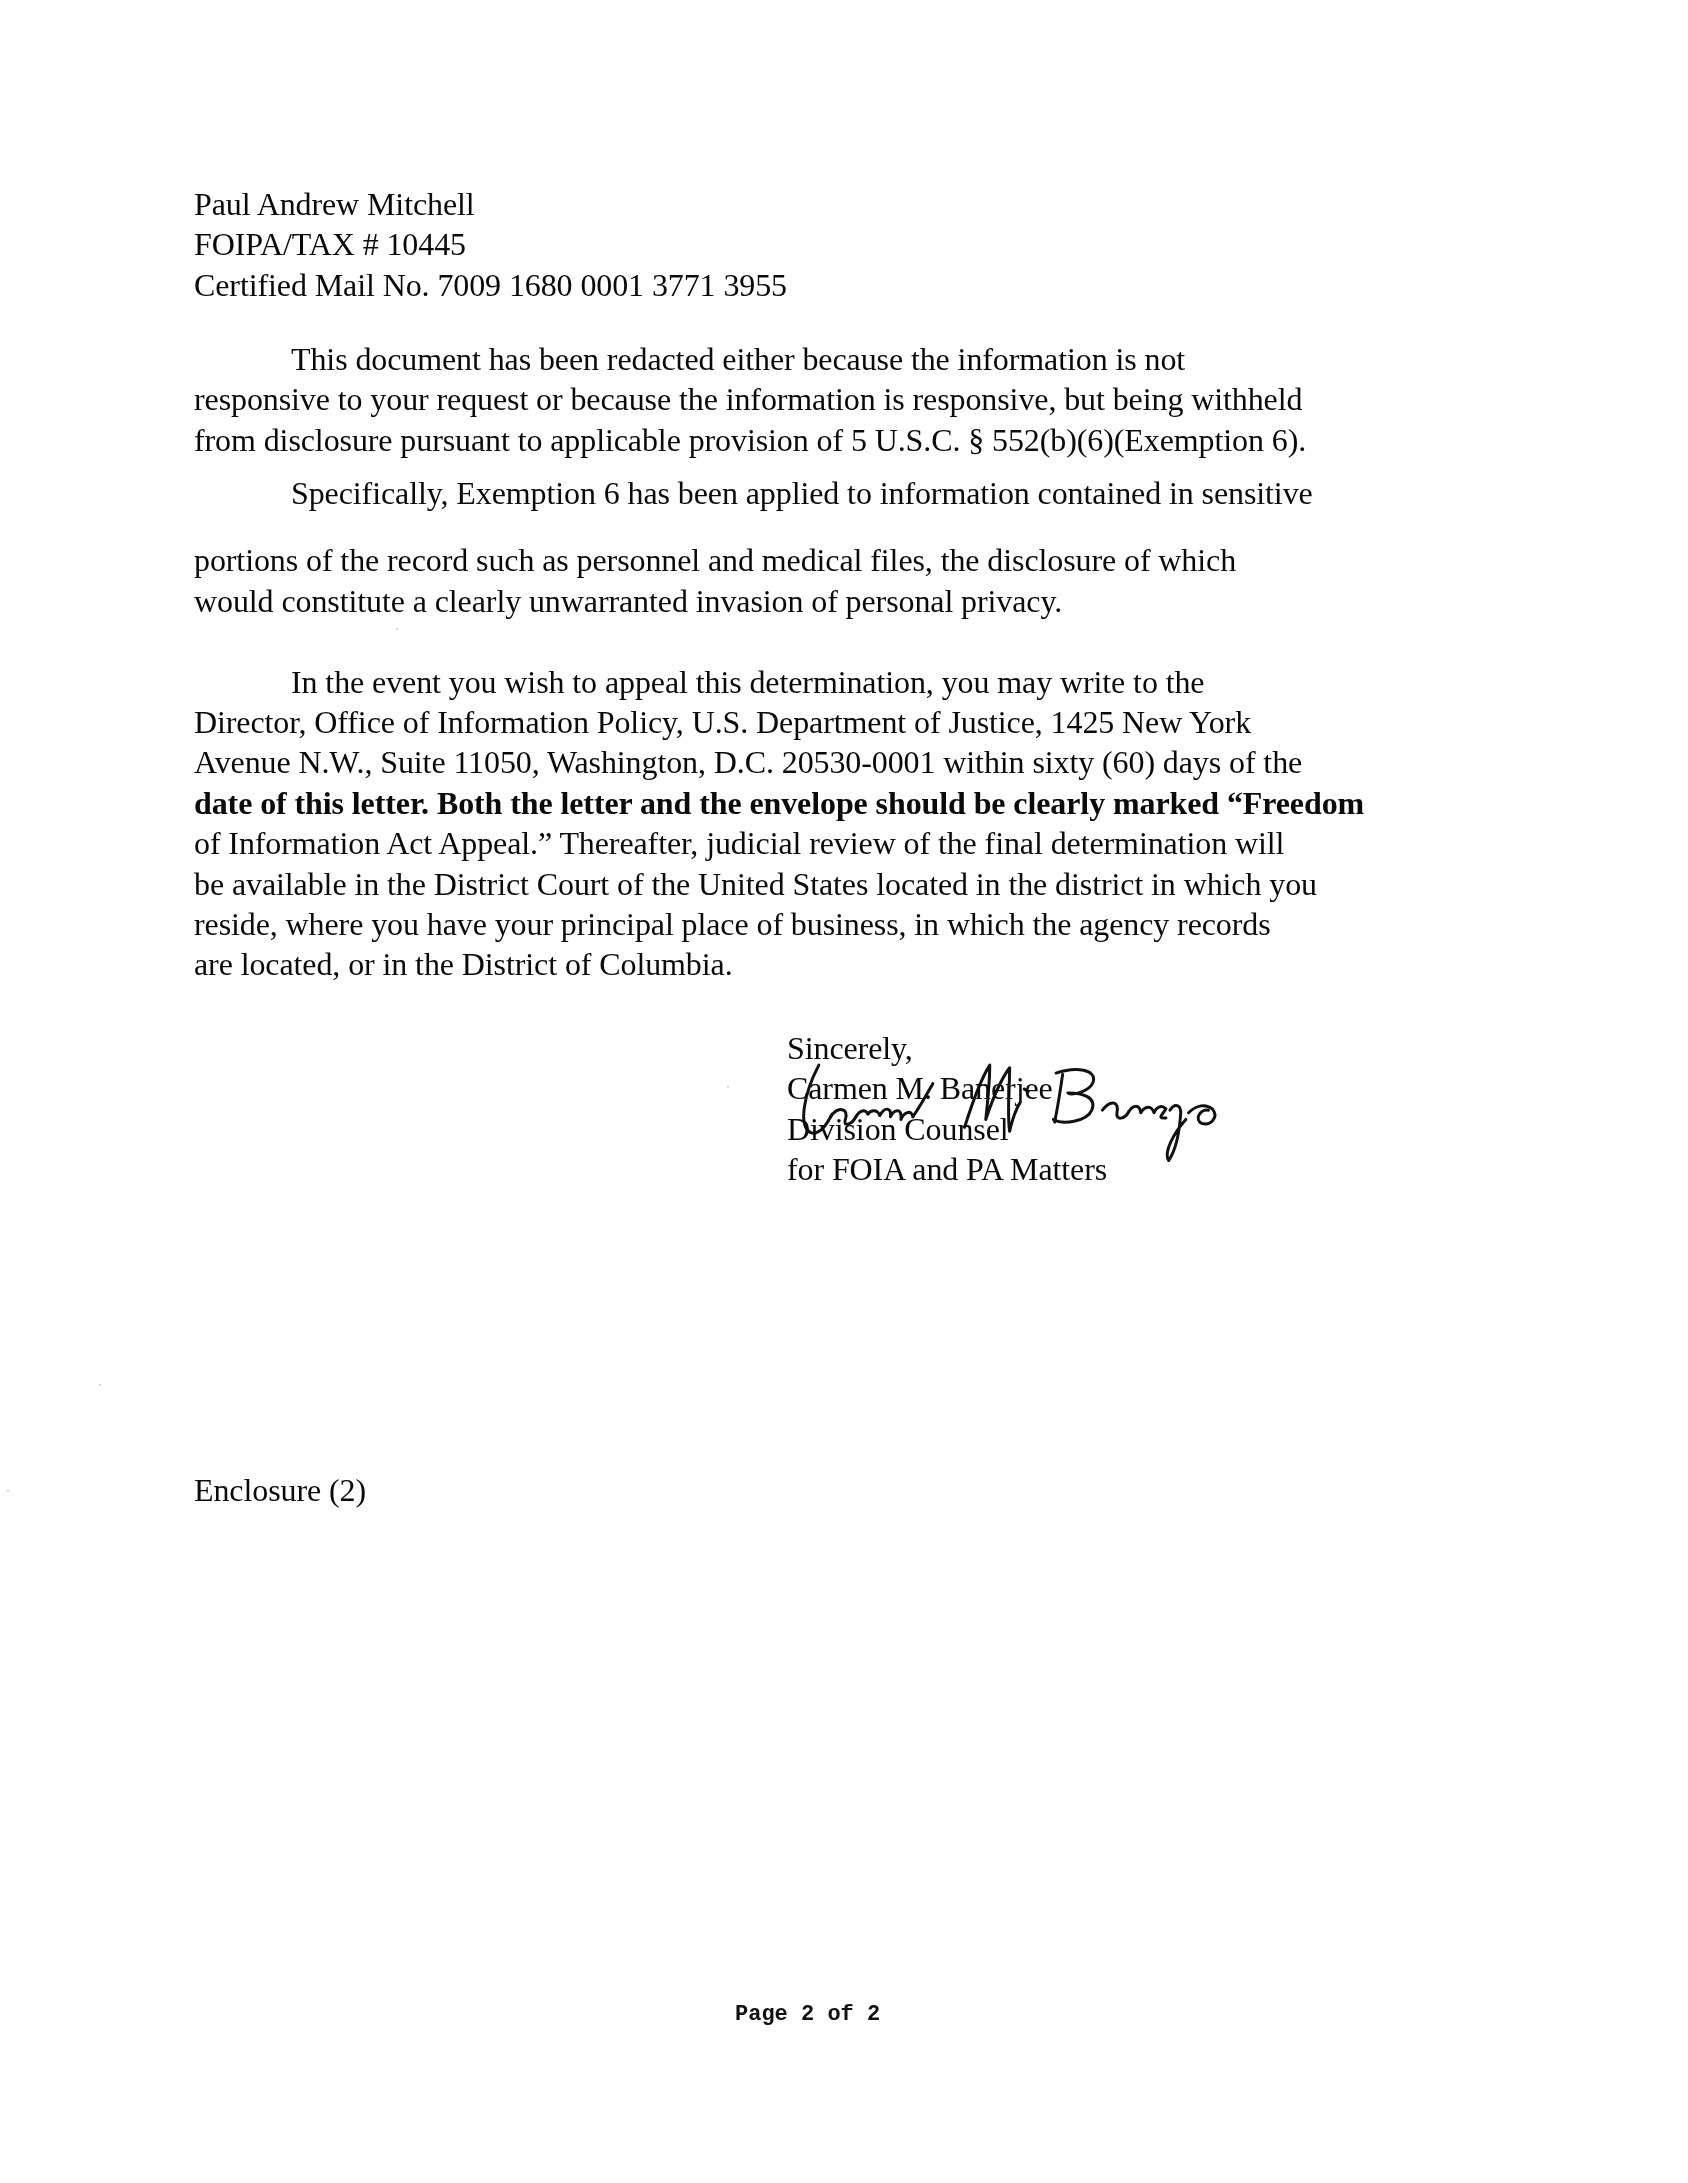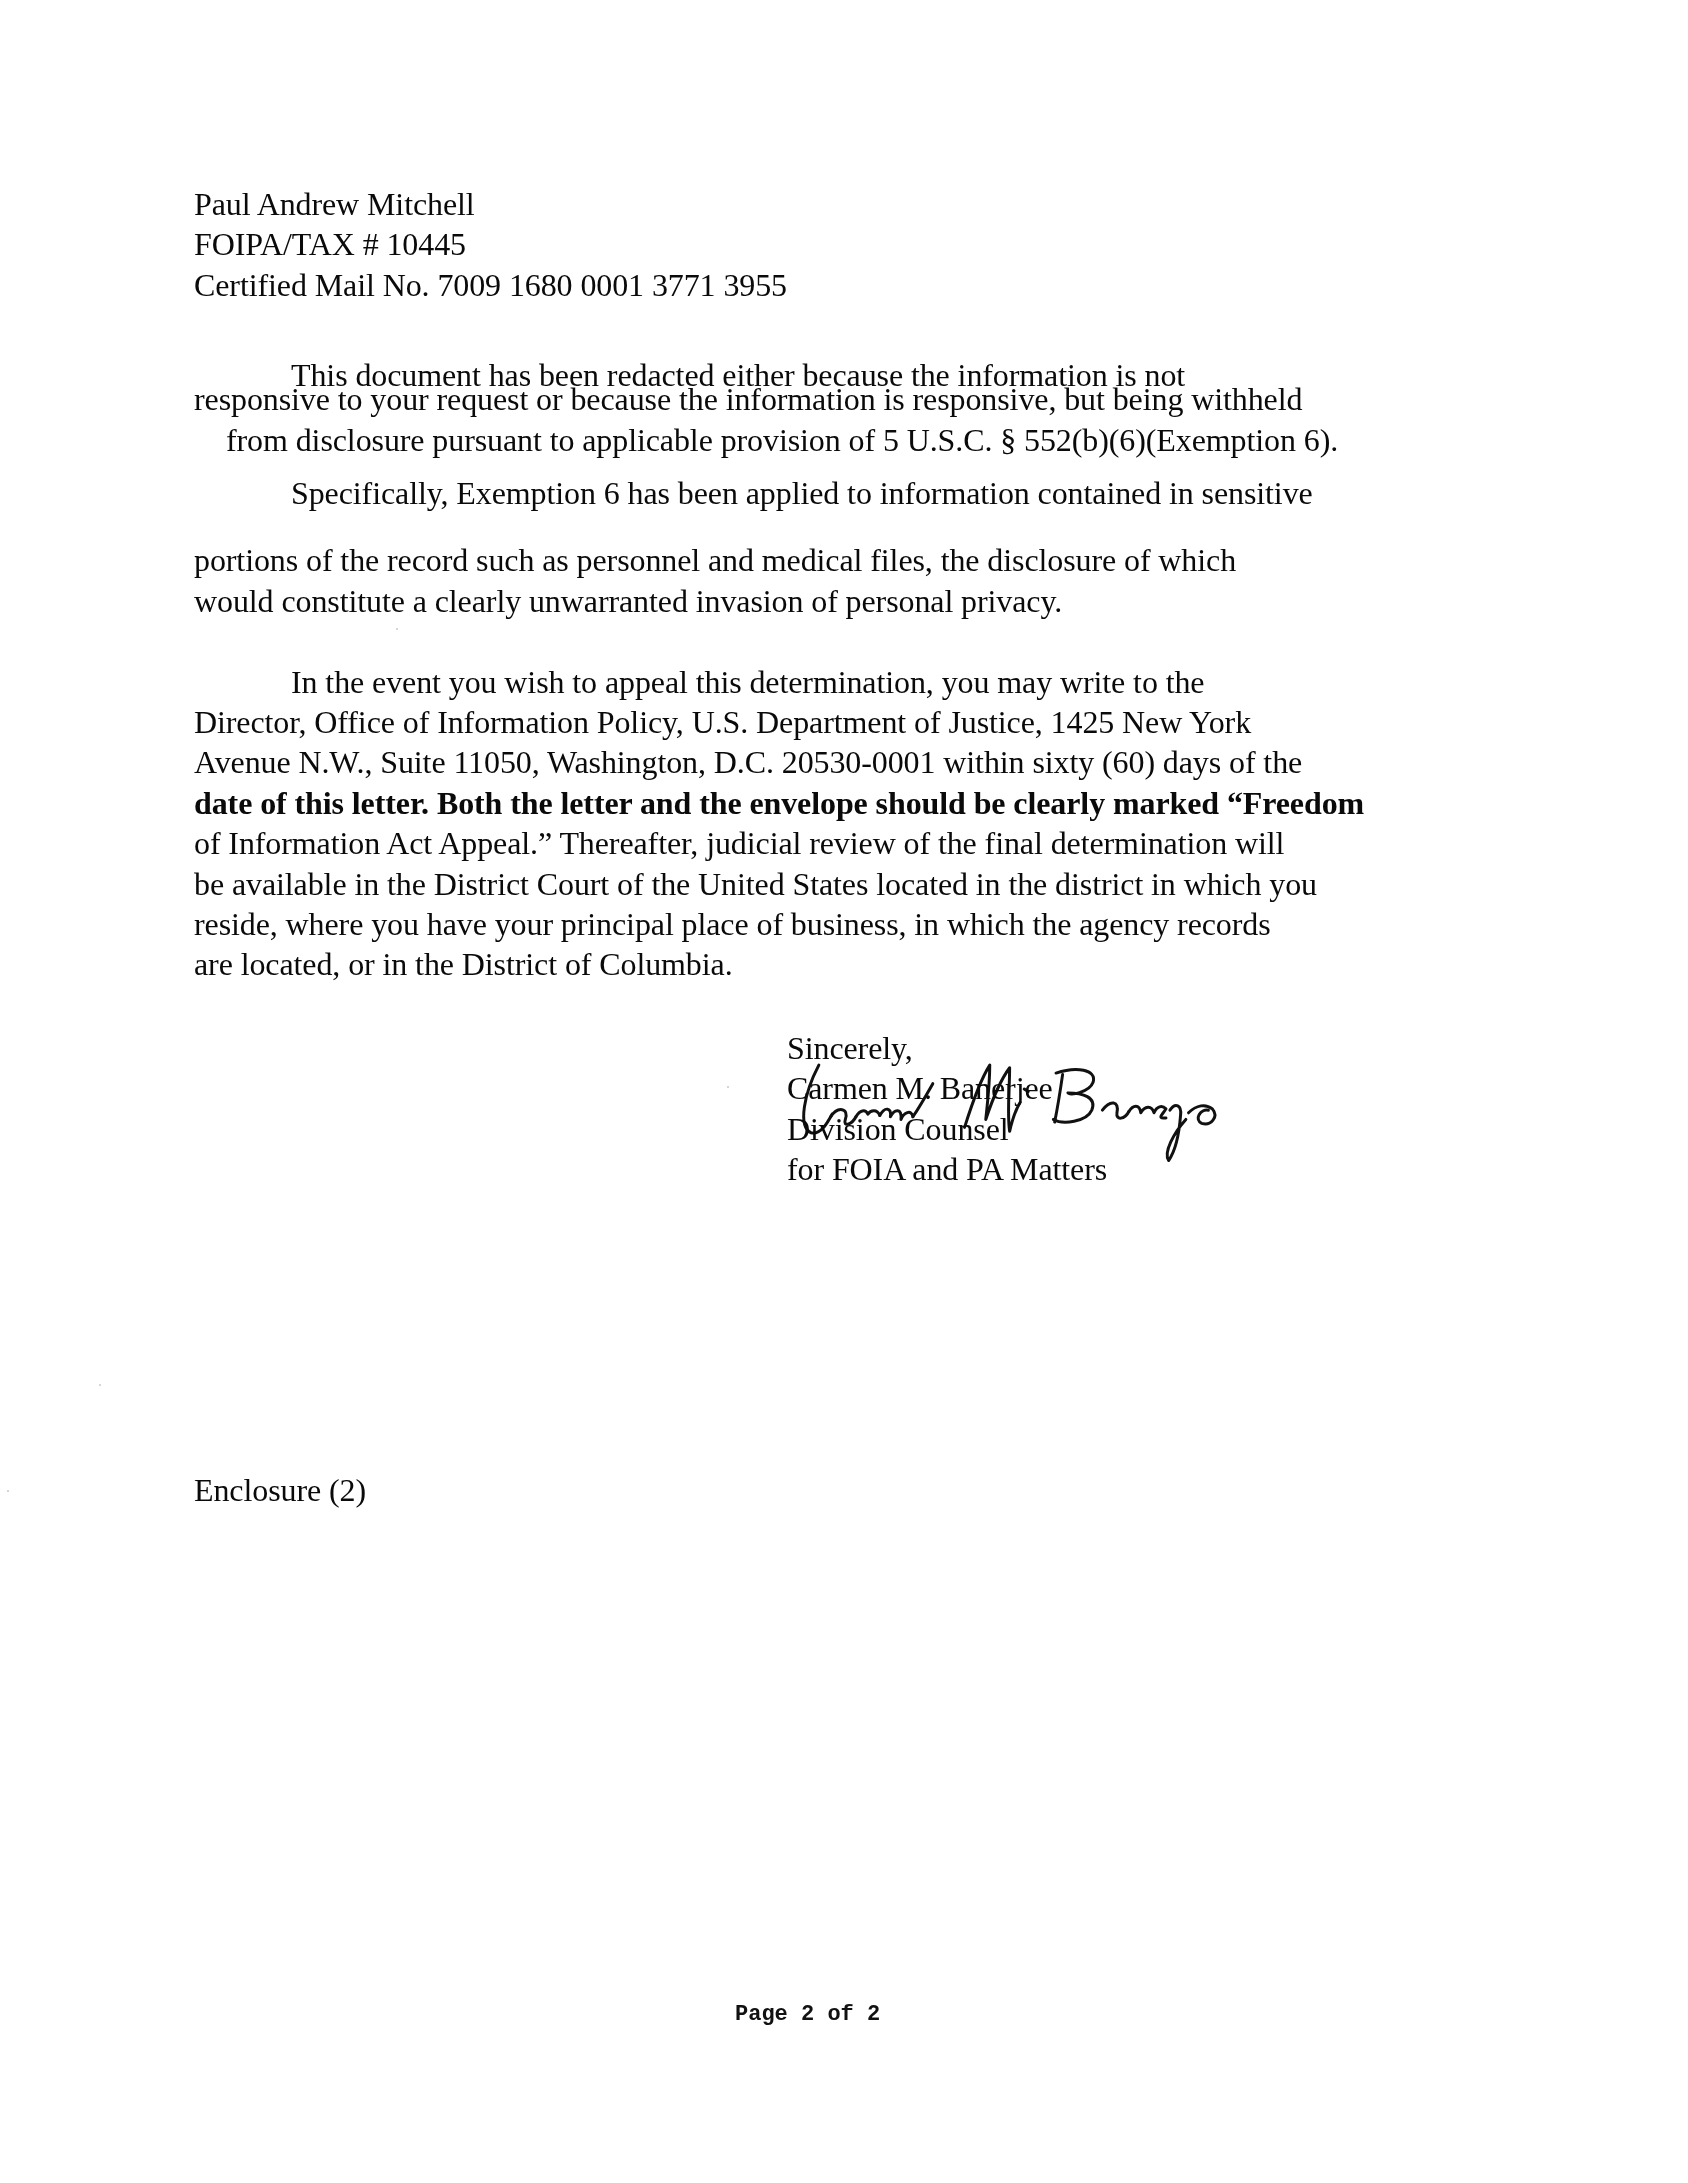--- a/index.html
+++ b/index.html
@@ -61,23 +61,23 @@
 
 <div class="page">
 
   <div>
     <div class="line" style="top:184px;">Paul Andrew Mitchell</div>
     <div class="line" style="top:224px;">FOIPA/TAX # 10445</div>
     <div class="line" style="top:265px;">Certified Mail No. 7009 1680 0001 3771 3955</div>
   </div>
 
   <div>
-    <div class="line indent" style="top:355px;text-align:center;">This document has been redacted either because the information is not</div>
+    <div class="line indent" style="top:339px;text-align:center;">This document has been redacted either because the information is not</div>
     <div class="line" style="top:379px;">responsive to your request or because the information is responsive, but being withheld</div>
-    <div class="line" style="top:420px;margin-left:32px;">from disclosure pursuant to applicable provision of 5 U.S.C. § 552(b)(6)(Exemption 6).</div>
+    <div class="line" style="top:420px;">from disclosure pursuant to applicable provision of 5 U.S.C. § 552(b)(6)(Exemption 6).</div>
   </div>
 
   <div>
     <div class="line indent" style="top:473px;">Specifically, Exemption 6 has been applied to information contained in sensitive</div>
     <div class="line" style="top:540px;">portions of the record such as personnel and medical files, the disclosure of which</div>
     <div class="line" style="top:581px;">would constitute a clearly unwarranted invasion of personal privacy.</div>
   </div>
 
   <div>
     <div class="line indent" style="top:662px;">In the event you wish to appeal this determination, you may write to the</div>

